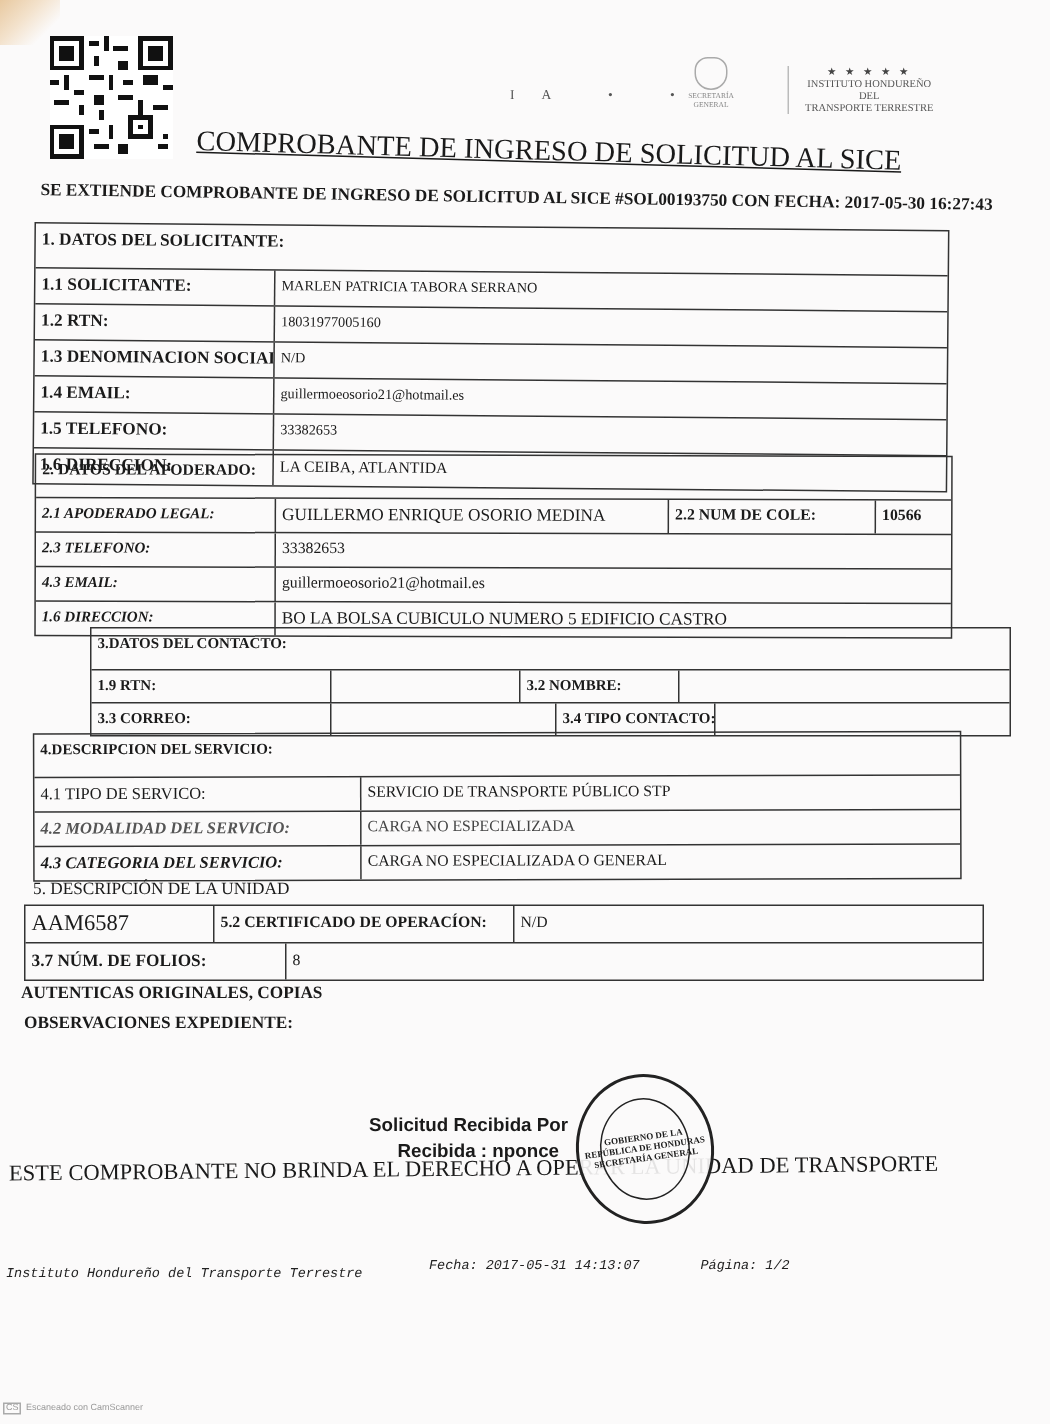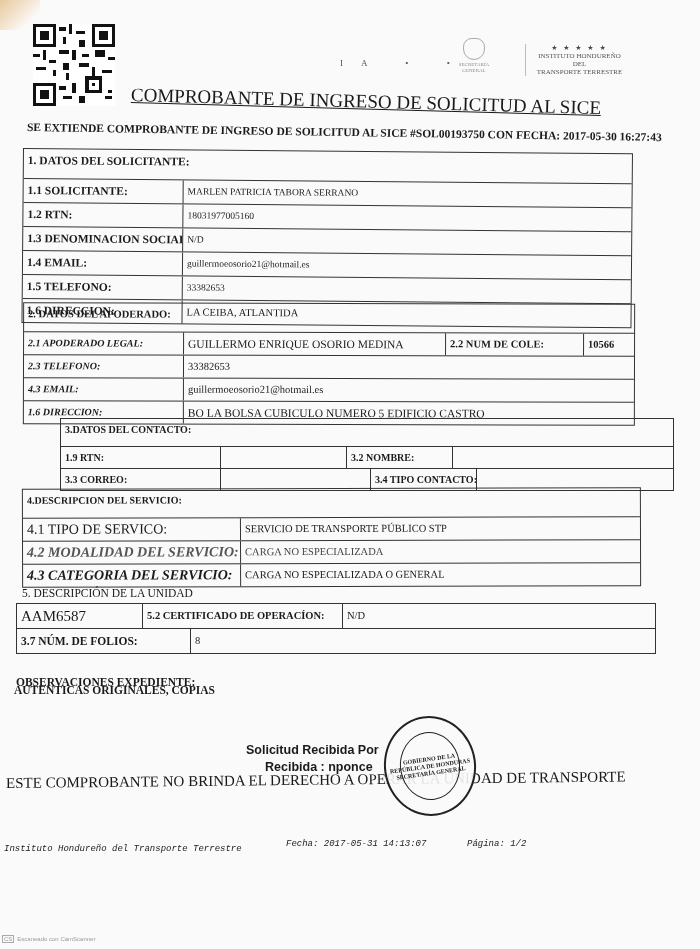--- a/index.html
+++ b/index.html
@@ -48,30 +48,30 @@
   #s2 { left:23px; top:303px; width:610px; transform:rotate(0.15deg); }
   #s2 .cell, #s2 .hdr { height:22px; line-height:16px; }
   #s2 .lbl { width:160px; font-size:10px;font-style:italic; }
   #s2 .val { font-size:10.5px; }
 
   #s3 { left:24px; top:418px; width:612px;margin-left:36px; }
   #s3 .cell, #s3 .hdr { height:21px; line-height:15px; font-size:10px; }
 
   #s4 { left:22px; top:488px; width:617px; transform:rotate(-0.15deg); }
   #s4 .cell, #s4 .hdr { height:22px; line-height:16px; }
-  #s4 .lbl { width:218px; font-size:14px; font-weight:normal; }
+  #s4 .lbl { width:218px; font-size:11px; font-weight:normal; }
   #s4 .val { font-size:10.5px; }
   #s4 .italic { font-style:italic;font-weight:bold; }
 
   .sec5-title { position:absolute; left:22px; top:587px; font-size:11.5px; }
   #s5 { left:16px; top:603px; width:638px; }
   #s5 .cell { height:24px; line-height:18px; font-size:11.5px; }
 
   .obs-lbl { position:absolute; left:16px; top:676px; font-size:11.5px; font-weight:bold; }
-  .obs-val { position:absolute; left:14px; top:684px; font-size:11.5px; font-weight:bold; }
+  .obs-val { position:absolute; left:14px; top:656px; font-size:11.5px; font-weight:bold; }
 
   .recv { position:absolute; left:246px; top:743px; font-size:12.5px; font-weight:bold; font-family:"Liberation Sans Narrow","Liberation Sans",sans-serif; }
   .user { position:absolute; left:265px; top:760px; font-size:12.5px; font-weight:bold; font-family:"Liberation Sans",sans-serif; }
   .disclaimer { position:absolute; left:6px; top:775px; font-size:15px; white-space:nowrap; transform:rotate(-0.6deg); transform-origin:left center; }
 
   .stamp { position:absolute; left:384px; top:716px; width:88px; height:96px; border:2px solid #222; border-radius:50%; background:rgba(251,250,250,0.9); transform:rotate(-8deg); }
   .stamp .inner { position:absolute; left:14px; top:14px; right:14px; bottom:14px; border:1px solid #222; border-radius:50%; }
   .stamp .txt { position:absolute; left:0; right:0; top:38px; text-align:center; font-size:6px; line-height:7px; font-weight:bold; }
 
   .footer { position:absolute; top:840px; font-family:"Liberation Mono", monospace; font-style:italic; font-size:9px; color:#222; white-space:nowrap; }

